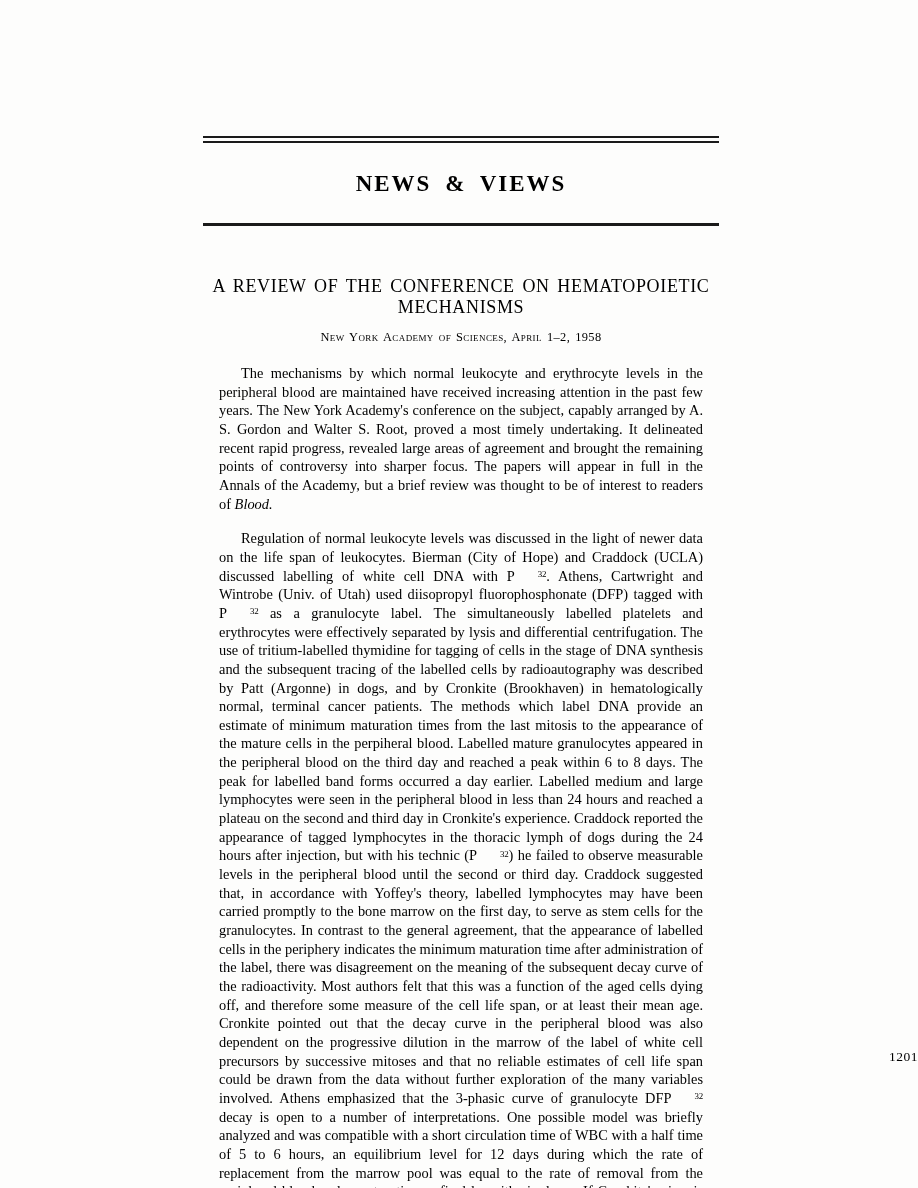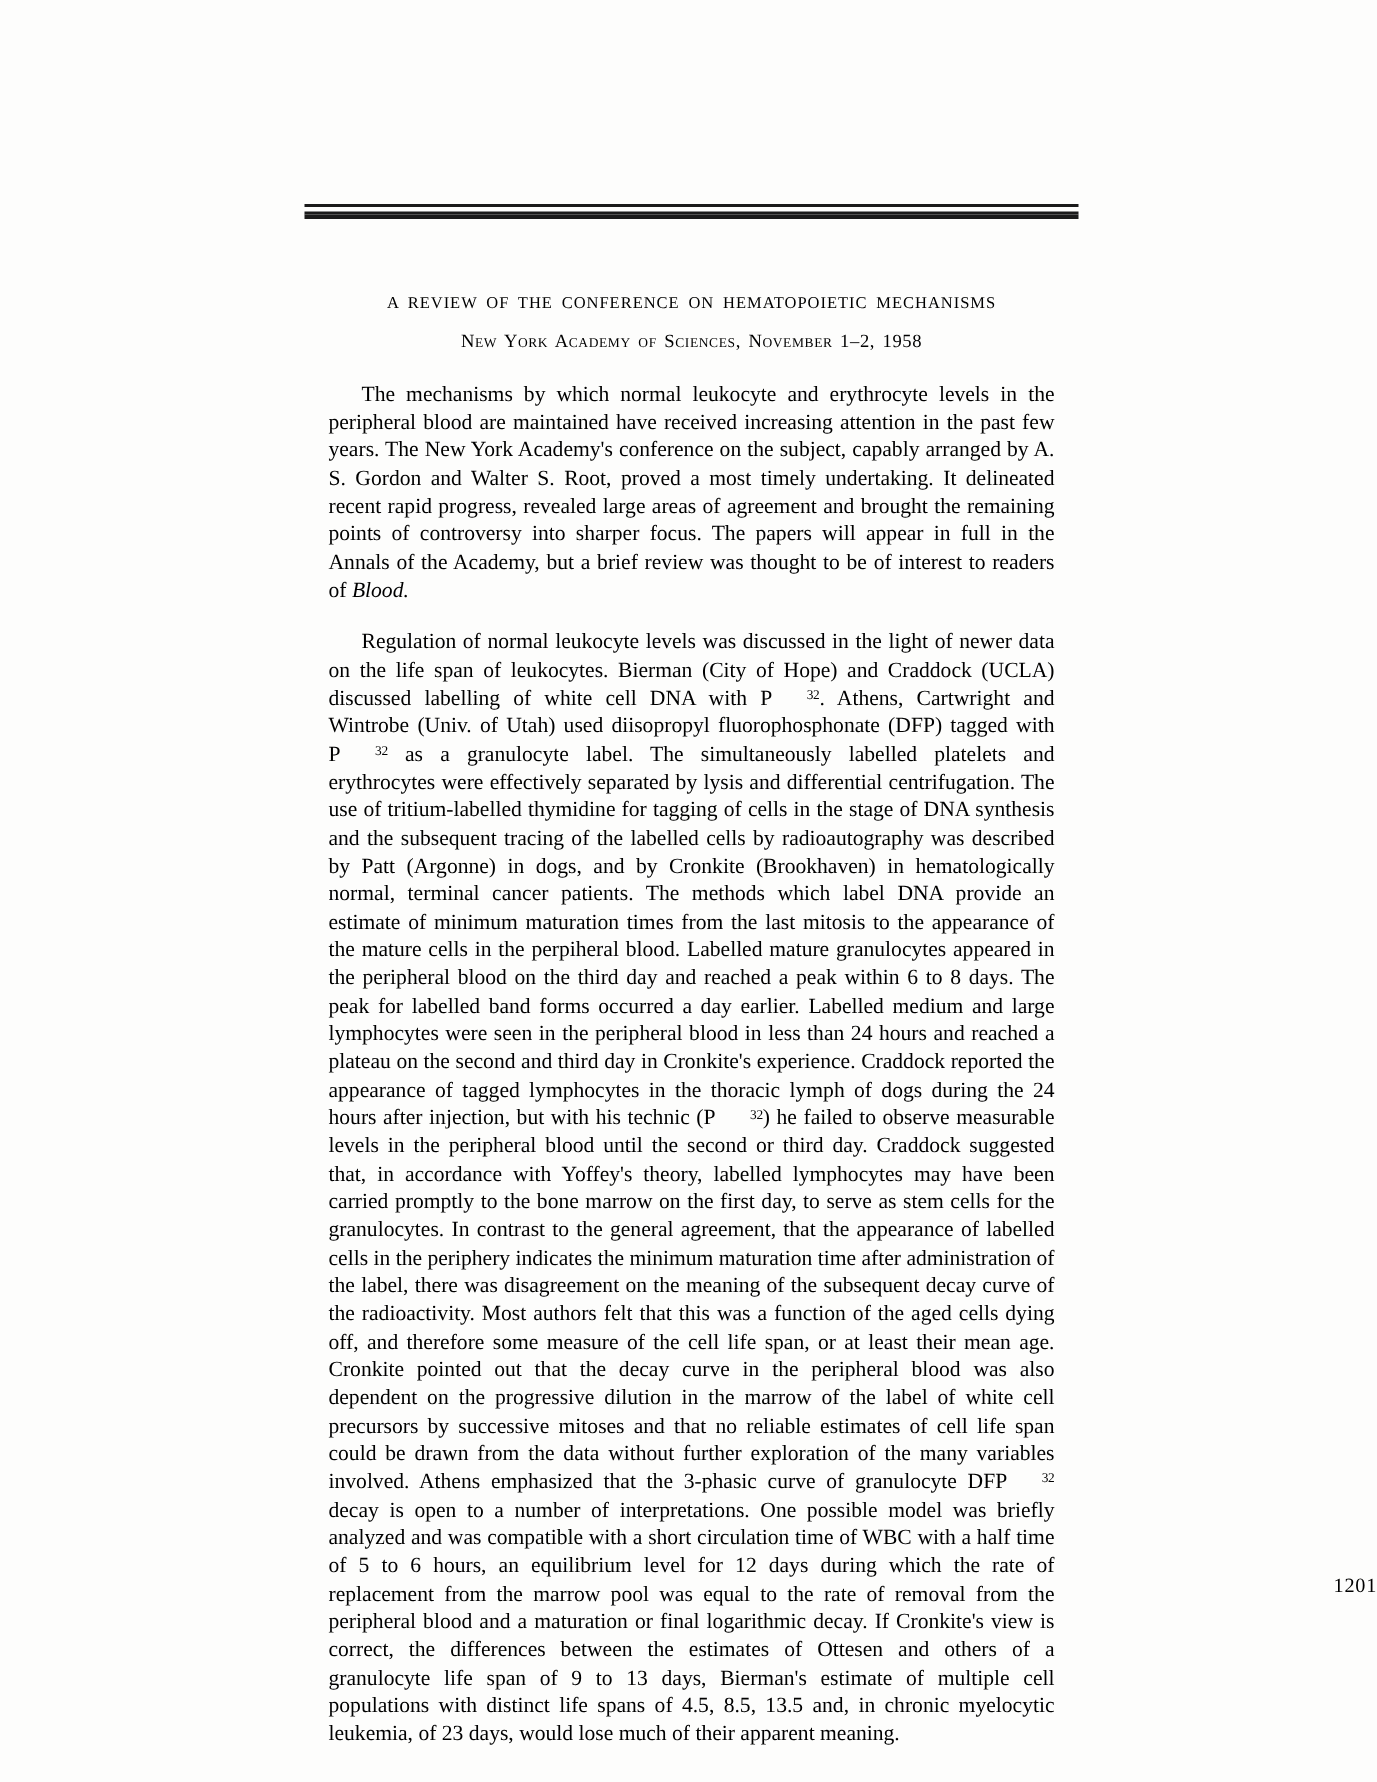--- a/index.html
+++ b/index.html
@@ -58,21 +58,21 @@
     font-weight: bold;
     letter-spacing: 2.0px;
     word-spacing: 6px;
     margin: 28px 0 26px 0;
     font-family: "Liberation Serif", "DejaVu Serif", serif;
   }
 
   
   .article-title {
     text-align: center;
-    font-size: 11px;
+    font-size: 18px;
     letter-spacing: 0.65px;
     word-spacing: 2.5px;
     margin-top: 50px;
     text-transform: uppercase;
     font-family: "Liberation Serif", "DejaVu Serif", serif;
   }
   .article-subtitle {
     text-align: center;
     font-size: 12.4px;
     letter-spacing: 0.4px;
@@ -126,26 +126,27 @@
 </style>
 </head>
 <body>
 
 <div class="page">
 
   <div class="content">
 
     <div class="rule-double"></div>
 
+    <div class="masthead-title">NEWS &amp; VIEWS</div>
 
     <div class="rule-single"></div>
 
     <div class="article-title">A REVIEW OF THE CONFERENCE ON HEMATOPOIETIC MECHANISMS</div>
 
-    <div class="article-subtitle">New York Academy of Sciences, November 1–2, 1958</div>
+    <div class="article-subtitle">New York Academy of Sciences, April 1–2, 1958</div>
 
     <div class="body-text">
       <p><span>The mechanisms by which normal leukocyte and erythrocyte levels in the peripheral blood are maintained have received increasing attention in the past few years. The New York Academy's conference on the subject, capably arranged by A. S. Gordon and Walter S. Root, proved a most timely undertaking. It delineated recent rapid progress, revealed large areas of agreement and brought the remaining points of controversy into sharper focus. The papers will appear in full in the Annals of the Academy, but a brief review was thought to be of interest to readers of </span><i>Blood.</i></p>
 
       <p><span>Regulation of normal leukocyte levels was discussed in the light of newer data on the life span of leukocytes. Bierman (City of Hope) and Craddock (UCLA) discussed labelling of white cell DNA with P</span><sup>32</sup><span>. Athens, Cartwright and Wintrobe (Univ. of Utah) used diisopropyl fluorophosphonate (DFP) tagged with P</span><sup>32</sup><span> as a granulocyte label. The simultaneously labelled platelets and erythrocytes were effectively separated by lysis and differential centrifugation. The use of tritium-labelled thymidine for tagging of cells in the stage of DNA synthesis and the subsequent tracing of the labelled cells by radioautography was described by Patt (Argonne) in dogs, and by Cronkite (Brookhaven) in hematologically normal, terminal cancer patients. The methods which label DNA provide an estimate of minimum maturation times from the last mitosis to the appearance of the mature cells in the perpiheral blood. Labelled mature granulocytes appeared in the peripheral blood on the third day and reached a peak within 6 to 8 days. The peak for labelled band forms occurred a day earlier. Labelled medium and large lymphocytes were seen in the peripheral blood in less than 24 hours and reached a plateau on the second and third day in Cronkite's experience. Craddock reported the appearance of tagged lymphocytes in the thoracic lymph of dogs during the 24 hours after injection, but with his technic (P</span><sup>32</sup><span>) he failed to observe measurable levels in the peripheral blood until the second or third day. Craddock suggested that, in accordance with Yoffey's theory, labelled lymphocytes may have been carried promptly to the bone marrow on the first day, to serve as stem cells for the granulocytes. In contrast to the general agreement, that the appearance of labelled cells in the periphery indicates the minimum maturation time after administration of the label, there was disagreement on the meaning of the subsequent decay curve of the radioactivity. Most authors felt that this was a function of the aged cells dying off, and therefore some measure of the cell life span, or at least their mean age. Cronkite pointed out that the decay curve in the peripheral blood was also dependent on the progressive dilution in the marrow of the label of white cell precursors by successive mitoses and that no reliable estimates of cell life span could be drawn from the data without further exploration of the many variables involved. Athens emphasized that the 3-phasic curve of granulocyte DFP</span><sup>32</sup><span> decay is open to a number of interpretations. One possible model was briefly analyzed and was compatible with a short circulation time of WBC with a half time of 5 to 6 hours, an equilibrium level for 12 days during which the rate of replacement from the marrow pool was equal to the rate of removal from the peripheral blood and a maturation or final logarithmic decay. If Cronkite's view is correct, the differences between the estimates of Ottesen and others of a granulocyte life span of 9 to 13 days, Bierman's estimate of multiple cell populations with distinct life spans of 4.5, 8.5, 13.5 and, in chronic myelocytic leukemia, of 23 days, would lose much of their apparent meaning.</span></p>
     </div>
 
     <div class="footnote-wrap">
       <div class="rule-footnote"></div>
 

